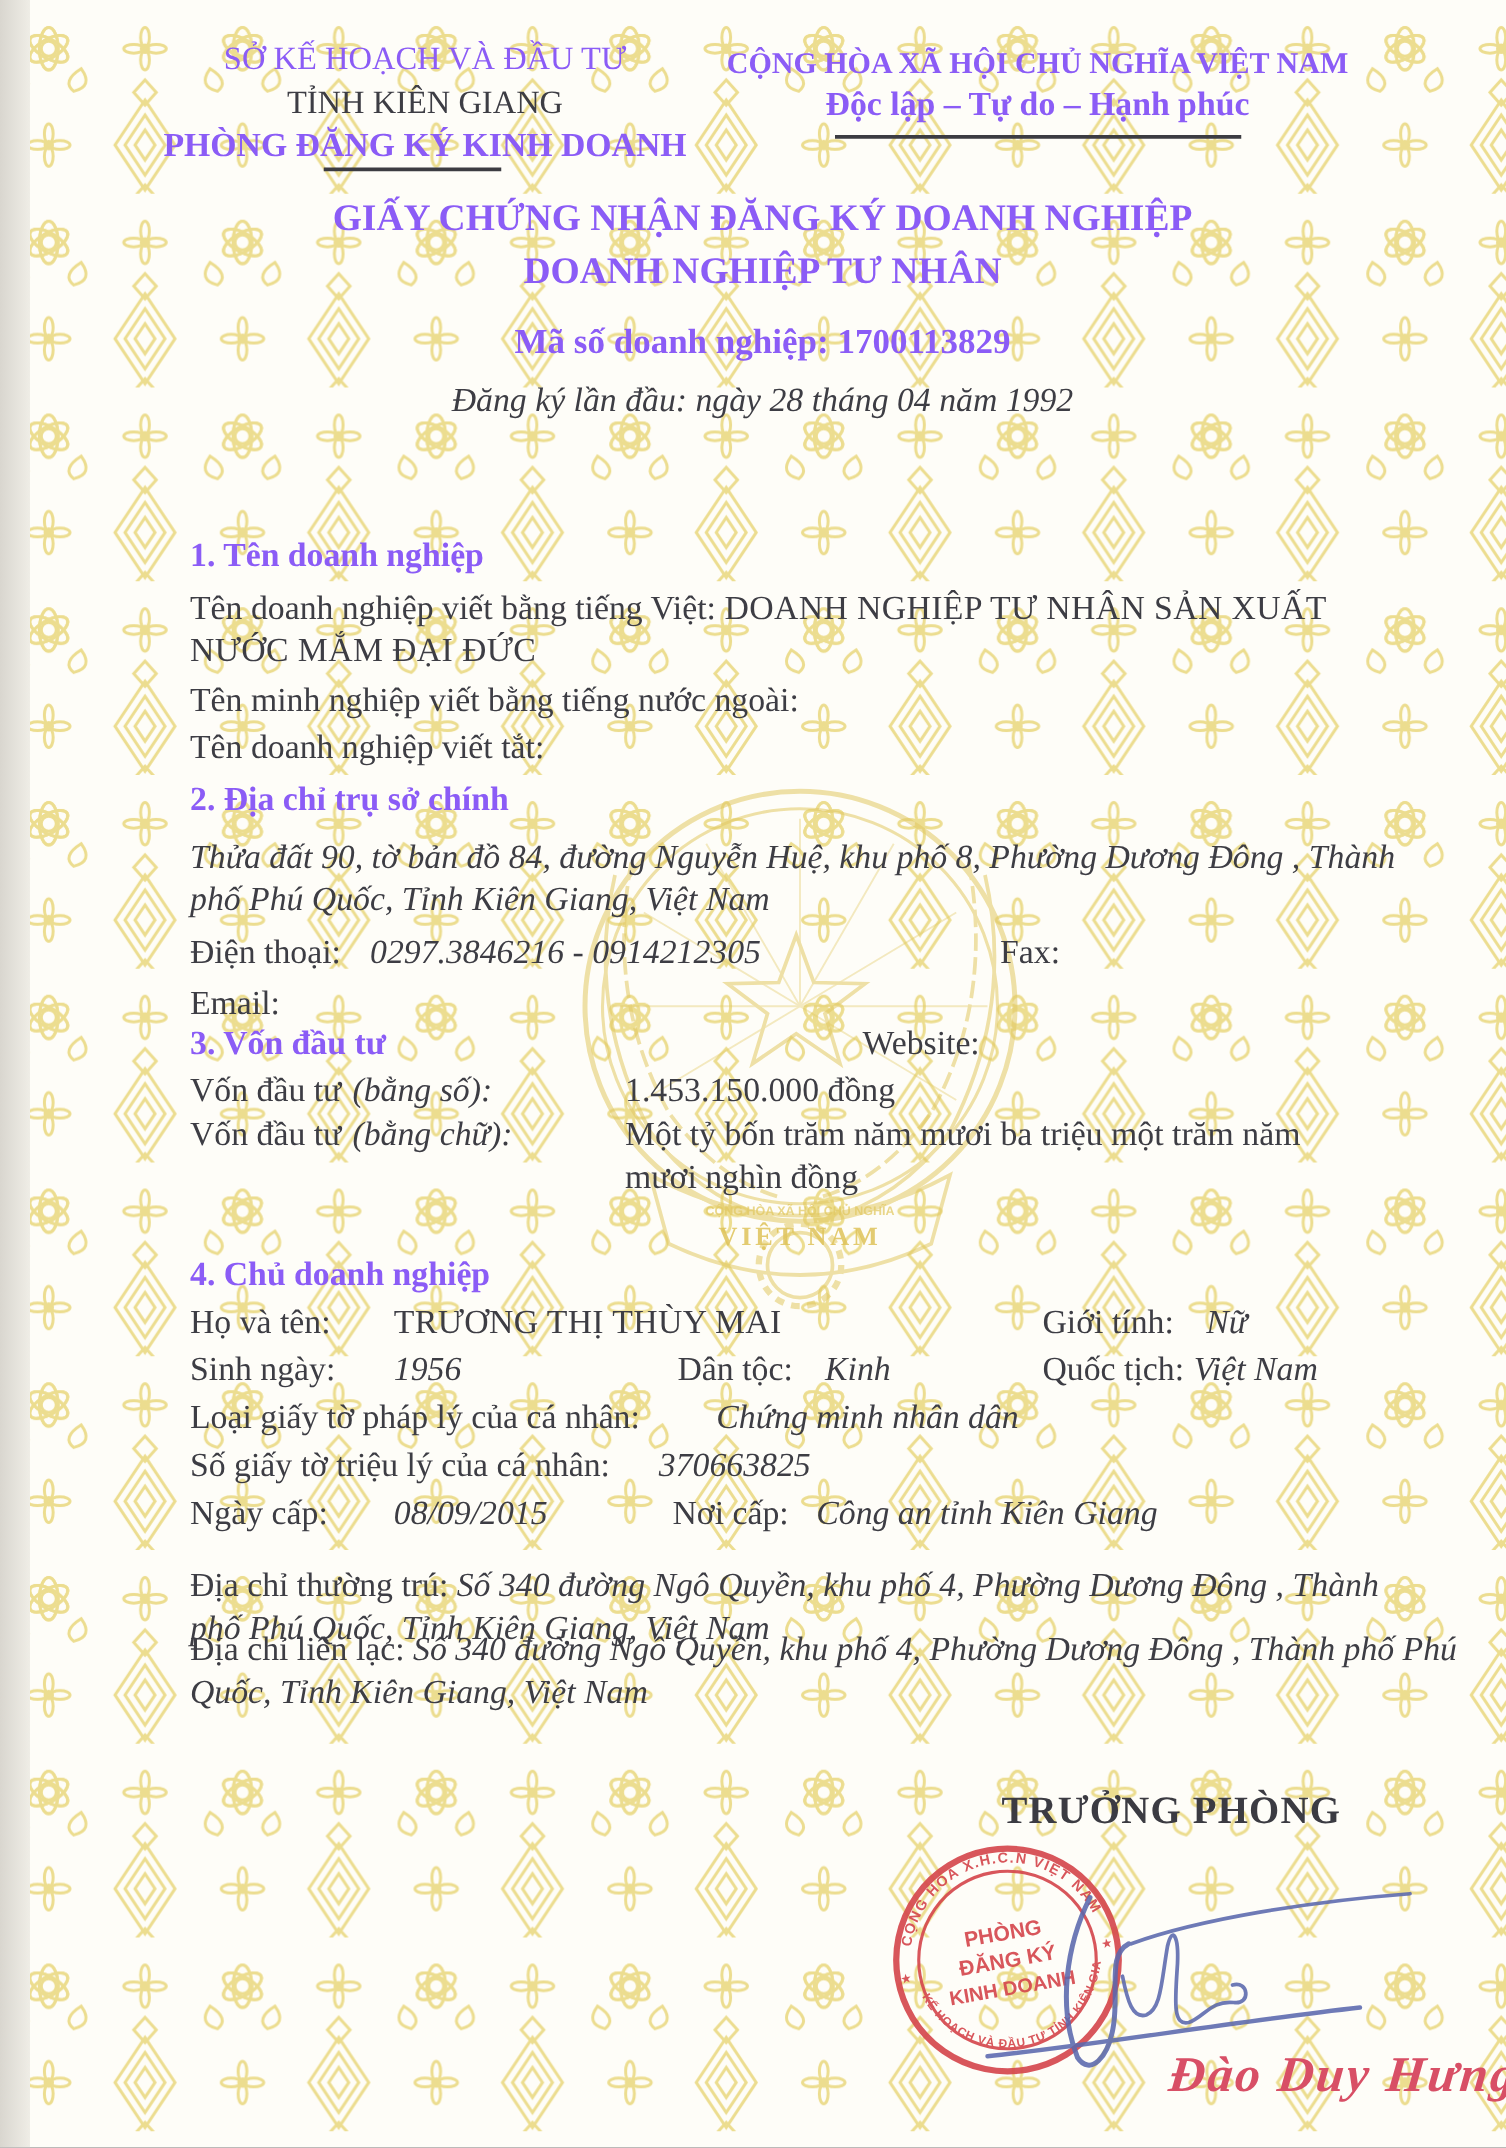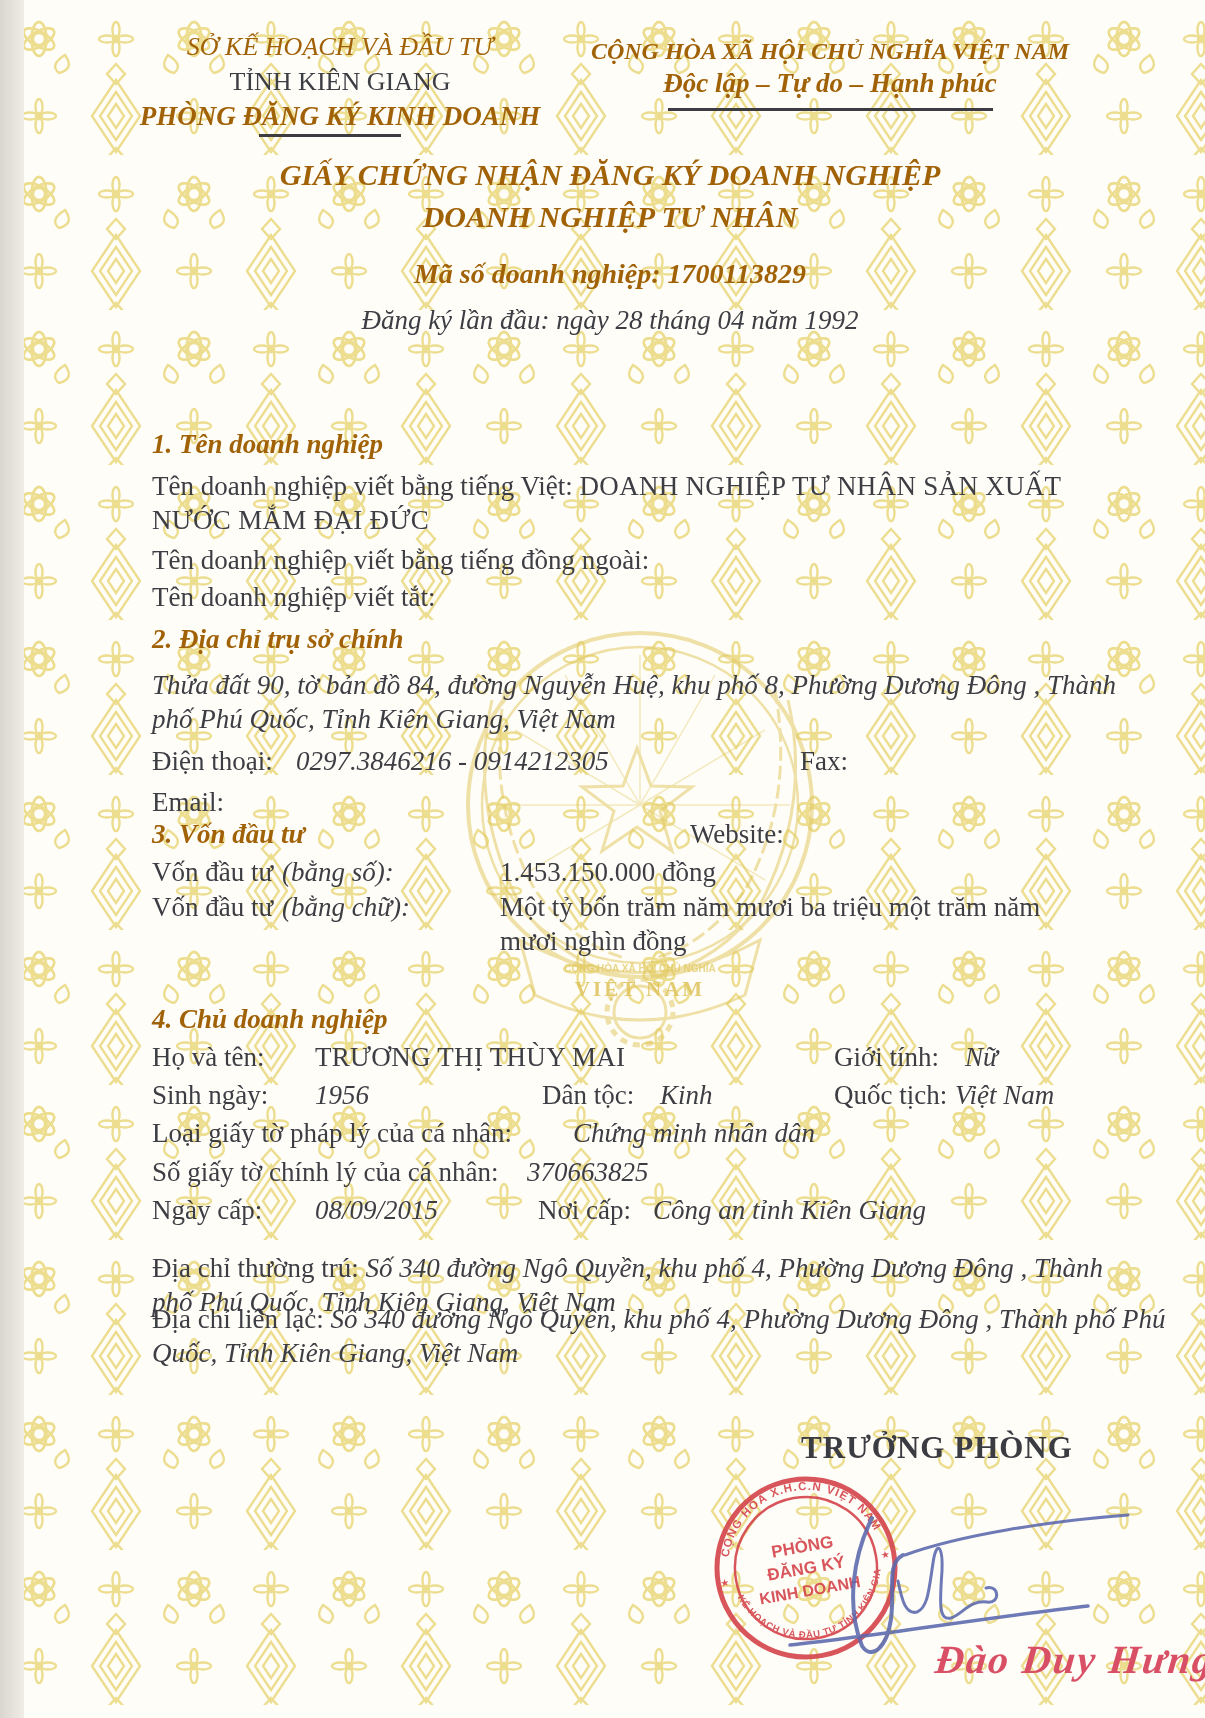--- a/index.html
+++ b/index.html
@@ -7,21 +7,21 @@
     position:relative;width:1205px;height:1718px;margin:0 auto;
     background:#fefdf8;overflow:hidden;
     font-family:"Liberation Serif","DejaVu Serif",serif;
     color:#3d3d44;
   }
   .bg-svg,.sig-svg{position:absolute;left:0;top:0;pointer-events:none;}
   .scan-edge{position:absolute;left:0;top:0;width:24px;height:1718px;
     background:linear-gradient(to right,#d9d6cf,#efede6);}
   .line{position:absolute;font-size:27px;line-height:34px;white-space:nowrap;}
   .wrap{white-space:normal;}
-  .b{font-weight:bold;color:#a16207;font-style:italic;}
+  .b{font-weight:bold;color:#8b5cf6;}
   .i{font-style:italic;}
   .caps{letter-spacing:.3px;}
   .center{text-align:center;}
   .hline{position:absolute;height:3px;background:#3c3c42;}
   .seal-svg{position:absolute;left:706px;top:1468px;}
   .name-script{
     position:absolute;left:935px;top:1636px;width:280px;text-align:center;
     font-size:40px;font-style:italic;font-weight:bold;color:#d84f66;
     letter-spacing:2px;transform:skewX(-6deg);
   }
@@ -127,21 +127,21 @@
     <span>Mã số doanh nghiệp:</span>
     <span>1700113829</span>
   </div>
   <div class="line i center" style="left:100px;top:303px;width:1020px;">Đăng ký lần đầu: ngày 28 tháng 04 năm 1992</div>
 
   <div class="line b" style="left:152px;top:427px;">1. Tên doanh nghiệp</div>
   <div class="line wrap" style="left:152px;top:469px;width:985px;">
     <span>Tên doanh nghiệp viết bằng tiếng Việt:</span>
     <span class="caps">DOANH NGHIỆP TƯ NHÂN SẢN XUẤT NƯỚC MẮM ĐẠI ĐỨC</span>
   </div>
-  <div class="line" style="left:152px;top:543px;">Tên doanh nghiệp viết bằng tiếng đồng ngoài:</div>
+  <div class="line" style="left:152px;top:543px;">Tên minh nghiệp viết bằng tiếng nước ngoài:</div>
   <div class="line" style="left:152px;top:580px;">Tên doanh nghiệp viết tắt:</div>
 
   <div class="line b" style="left:152px;top:622px;">2. Địa chỉ trụ sở chính</div>
   <div class="line i wrap" style="left:152px;top:668px;width:968px;">Thửa đất 90, tờ bản đồ 84, đường Nguyễn Huệ, khu phố 8, Phường Dương Đông , Thành phố Phú Quốc, Tỉnh Kiên Giang, Việt Nam</div>
   <div class="line" style="left:152px;top:744px;">Điện thoại:</div>
   <div class="line i" style="left:296px;top:744px;">0297.3846216 - 0914212305</div>
   <div class="line" style="left:800px;top:744px;">Fax:</div>
   <div class="line" style="left:152px;top:785px;">Email:</div>
   <div class="line" style="left:690px;top:785px;margin-top:32px;">Website:</div>
 
@@ -163,21 +163,21 @@
   <div class="line" style="left:152px;top:1078px;">Sinh ngày:</div>
   <div class="line i" style="left:315px;top:1078px;">1956</div>
   <div class="line" style="left:542px;top:1078px;">Dân tộc:</div>
   <div class="line i" style="left:660px;top:1078px;">Kinh</div>
   <div class="line" style="left:834px;top:1078px;">Quốc tịch:</div>
   <div class="line i" style="left:955px;top:1078px;">Việt Nam</div>
 
   <div class="line" style="left:152px;top:1116px;">Loại giấy tờ pháp lý của cá nhân:</div>
   <div class="line i" style="left:573px;top:1116px;">Chứng minh nhân dân</div>
 
-  <div class="line" style="left:152px;top:1155px;">Số giấy tờ chính lý của cá nhân:</div>
+  <div class="line" style="left:152px;top:1155px;">Số giấy tờ triệu lý của cá nhân:</div>
   <div class="line i" style="left:527px;top:1155px;">370663825</div>
 
   <div class="line" style="left:152px;top:1193px;">Ngày cấp:</div>
   <div class="line i" style="left:315px;top:1193px;">08/09/2015</div>
   <div class="line" style="left:538px;top:1193px;">Nơi cấp:</div>
   <div class="line i" style="left:653px;top:1193px;">Công an tỉnh Kiên Giang</div>
 
   <div class="line wrap" style="left:152px;top:1231px;width:968px;margin-top:20px;">
     <span>Địa chỉ thường trú:</span>
     <span class="i">Số 340 đường Ngô Quyền, khu phố 4, Phường Dương Đông , Thành phố Phú Quốc, Tỉnh Kiên Giang, Việt Nam</span>

